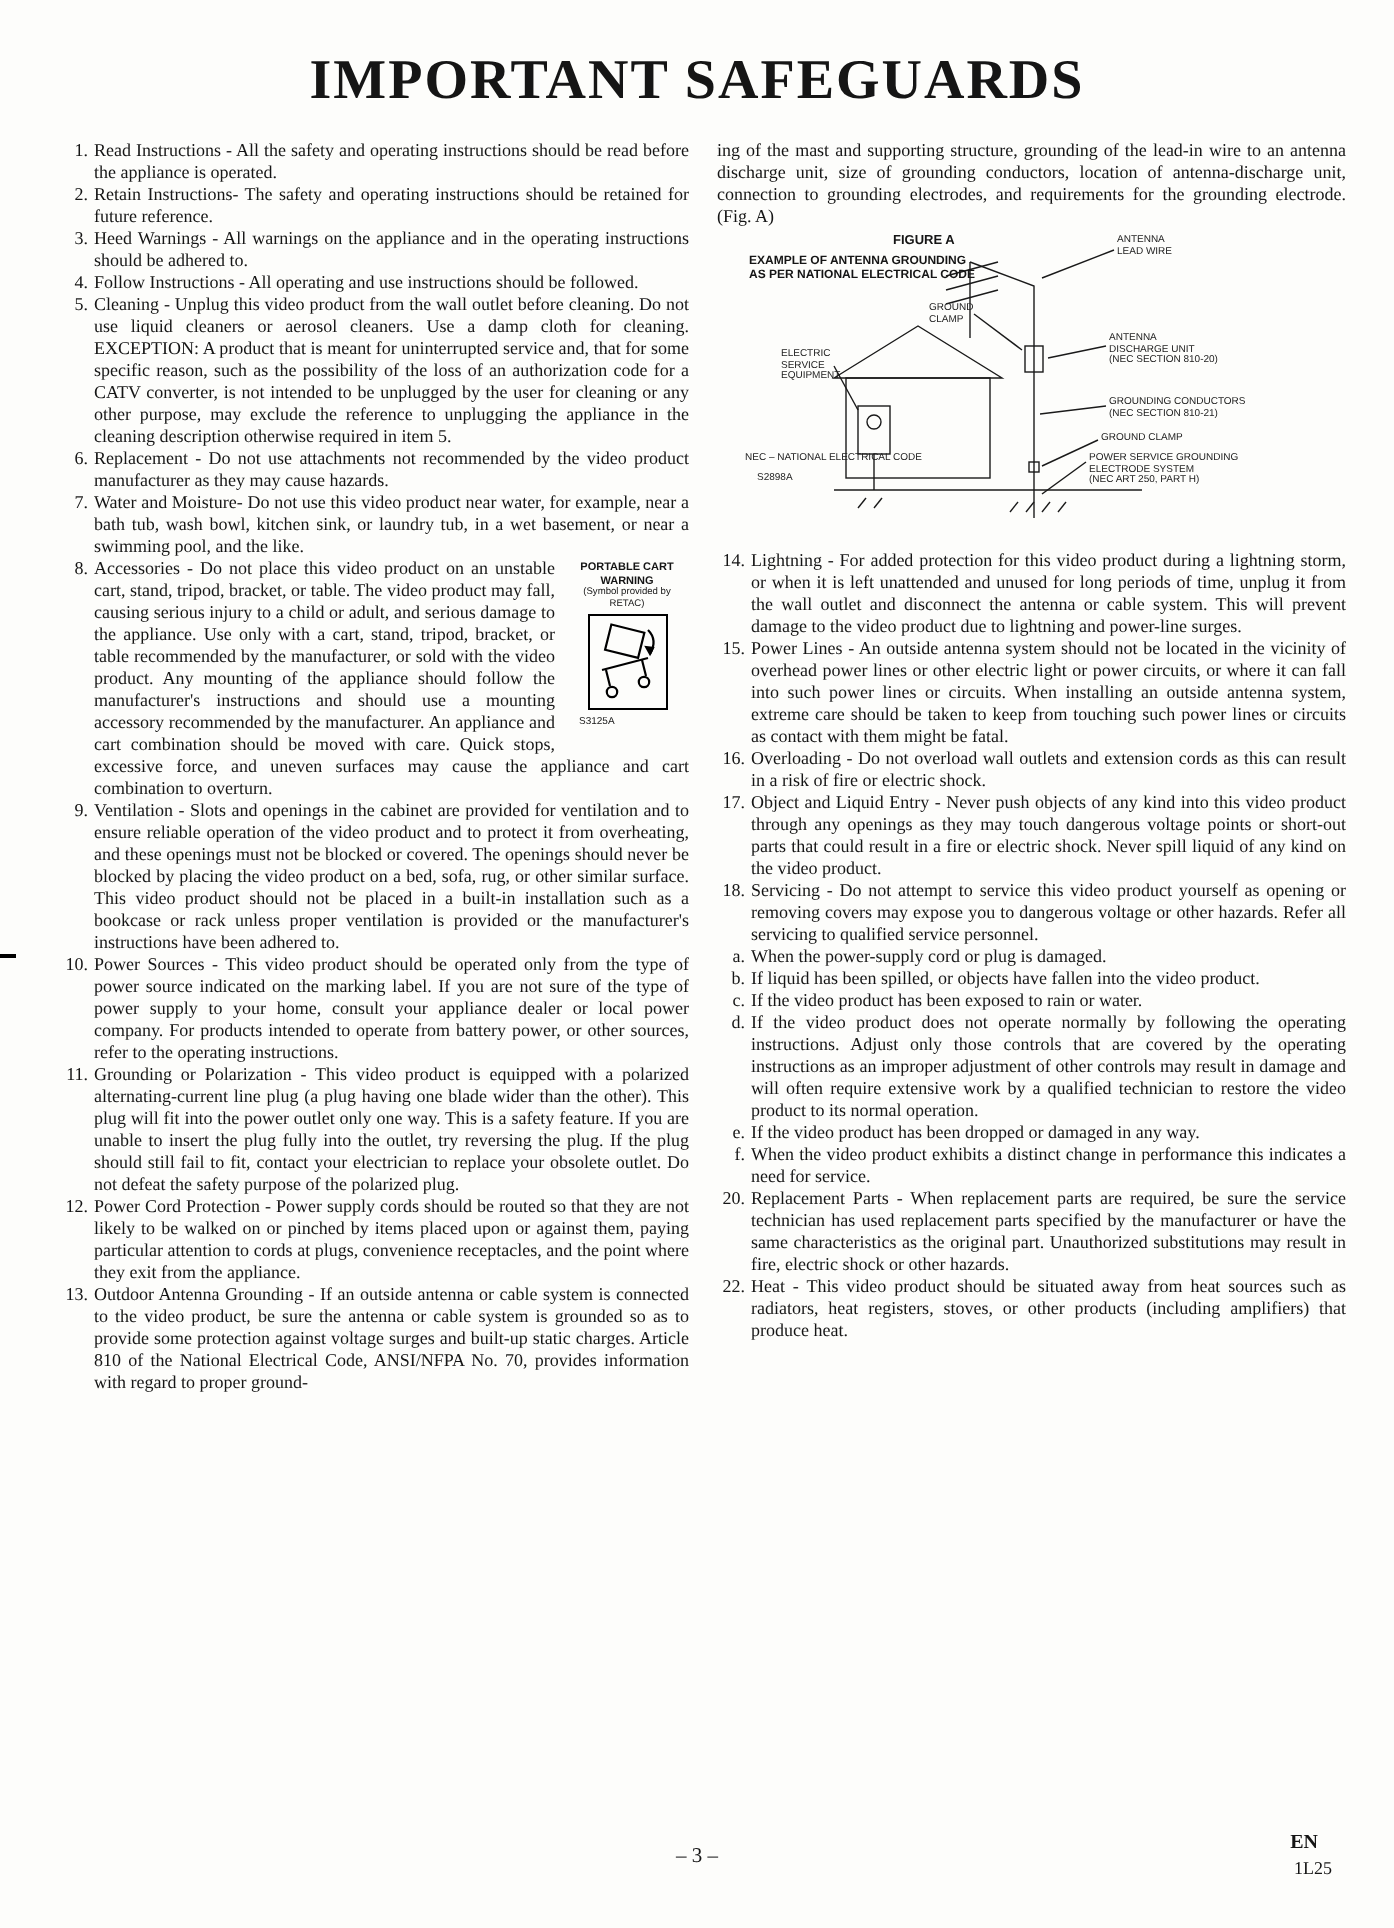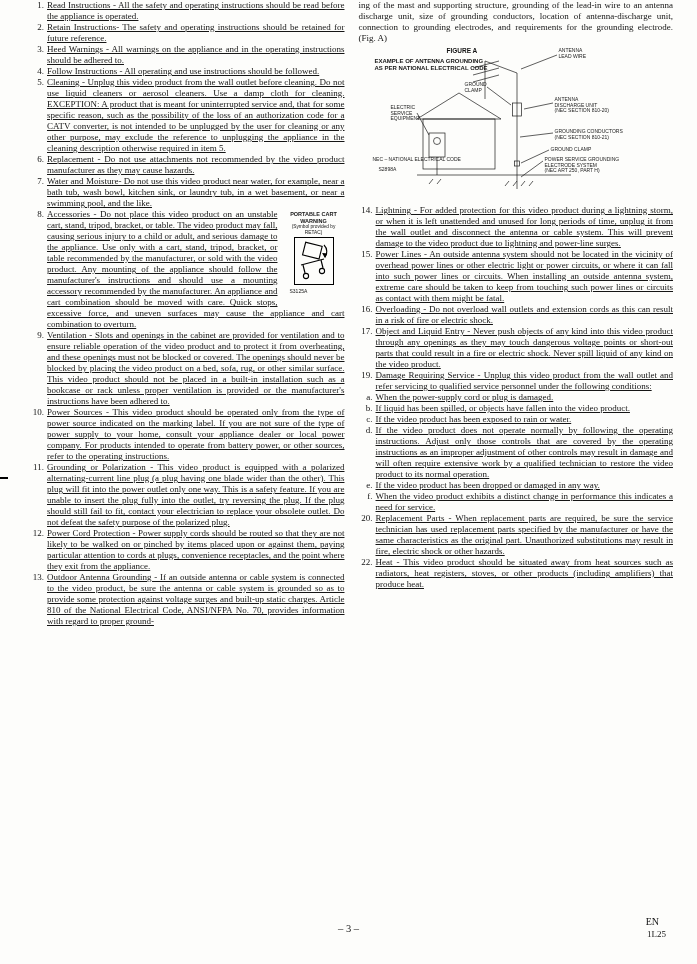--- a/index.html
+++ b/index.html
@@ -14,21 +14,21 @@
     margin: 25px 0 13px; text-align: center;
     font-size: 28px; font-weight: bold; letter-spacing: 1px;
   }
   .columns { display: flex; gap: 14px; padding: 0 24px 0 30px; }
   .col { flex: 1; min-width: 0; }
   .item { display: flex; }
   .num {
     flex: 0 0 17px; text-align: right; padding-right: 3px;
     font-size: 9px; line-height: 11px; white-space: nowrap;
   }
-  .txt { flex: 1; font-size: 9px; line-height: 11px; text-align: justify; text-decoration: underline; }
+  .txt { flex: 1; font-size: 9px; line-height: 11px; text-align: justify; }
   .intro { font-size: 9px; line-height: 11px; text-align: justify; }
 
   
   .figure { position: relative; width: 314px; height: 154px; margin: 3px 0 4px; }
   .fig-svg { position: absolute; left: 0; top: 0; }
   .fig-title {
     position: absolute; left: 88px; top: 0;
     font-family: "Liberation Sans", sans-serif; font-size: 6.5px; font-weight: bold;
   }
   .fig-caption {
@@ -49,30 +49,31 @@
   .cart-title { font-size: 5.5px; font-weight: bold; line-height: 6.5px; }
   .cart-sub { font-size: 4.8px; line-height: 5.5px; }
   .cart-frame {
     width: 40px; height: 48px; border: 1.2px solid #000;
     margin: 2px auto 1px; display: flex; align-items: center; justify-content: center;
   }
   .cart-code { font-size: 5px; text-align: left; margin-left: 7px; }
 
   
   .page-num { position: absolute; left: 0; right: 0; bottom: 30px; text-align: center; font-size: 10.5px; }
-  .footer-en { position: absolute; right: 38px; bottom: 37px; font-size: 10px; font-weight: normal; margin-left: 12px; }
+  .footer-en { position: absolute; right: 38px; bottom: 37px; font-size: 10px; font-weight: bold; margin-left: 12px; }
   .footer-code { position: absolute; right: 31px; bottom: 25px; font-size: 9px; }
   .reg-mark { position: absolute; left: 0; top: 477px; width: 8px; height: 2px; background: #000; }
 </style>
 </head>
 <body>
 
 <div class="page">
   <div class="reg-mark"></div>
 
+  <h1 class="page-title">IMPORTANT SAFEGUARDS</h1>
 
   <div class="columns">
     <div class="col">
       <div id="left-items">
           <div class="item">
             <span class="num">1.</span>
             <div class="txt"><span>Read Instructions - All the safety and operating instructions should be read before the appliance is operated.</span></div>
           </div>
           <div class="item">
             <span class="num">2.</span>
@@ -213,22 +214,22 @@
           </div>
           <div class="item">
             <span class="num">16.</span>
             <div class="txt"><span>Overloading - Do not overload wall outlets and extension cords as this can result in a risk of fire or electric shock.</span></div>
           </div>
           <div class="item">
             <span class="num">17.</span>
             <div class="txt"><span>Object and Liquid Entry - Never push objects of any kind into this video product through any openings as they may touch dangerous voltage points or short-out parts that could result in a fire or electric shock. Never spill liquid of any kind on the video product.</span></div>
           </div>
           <div class="item">
-            <span class="num">19.</span>
-            <div class="txt"><span>Damage Requiring Service - Unplug this video product from the wall outlet and refer servicing to qualified service personnel under the following conditions:</span></div>
+            <span class="num">18.</span>
+            <div class="txt"><span>Servicing - Do not attempt to service this video product yourself as opening or removing covers may expose you to dangerous voltage or other hazards. Refer all servicing to qualified service personnel.</span></div>
           </div>
           <div class="item sub">
             <span class="num">a.</span>
             <div class="txt"><span>When the power-supply cord or plug is damaged.</span></div>
           </div>
           <div class="item sub">
             <span class="num">b.</span>
             <div class="txt"><span>If liquid has been spilled, or objects have fallen into the video product.</span></div>
           </div>
           <div class="item sub">

